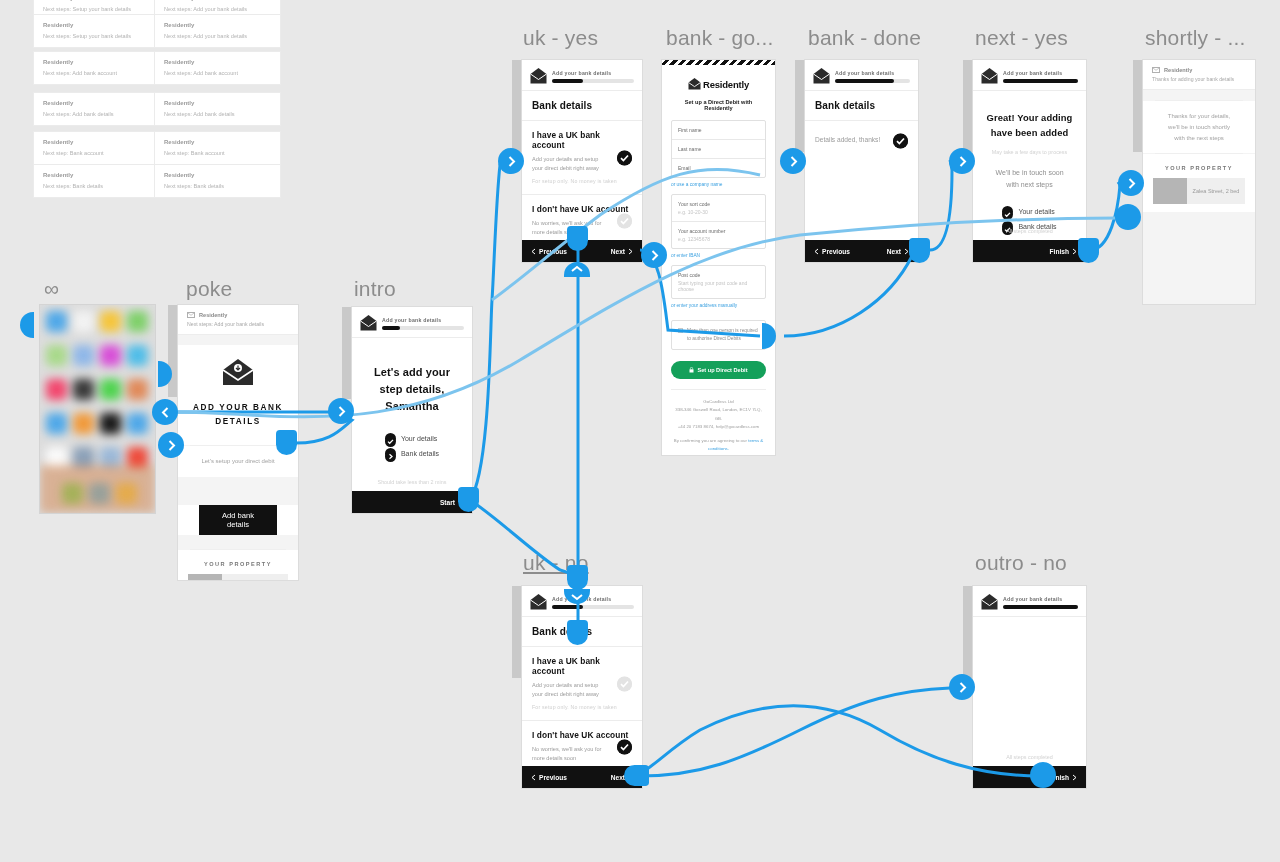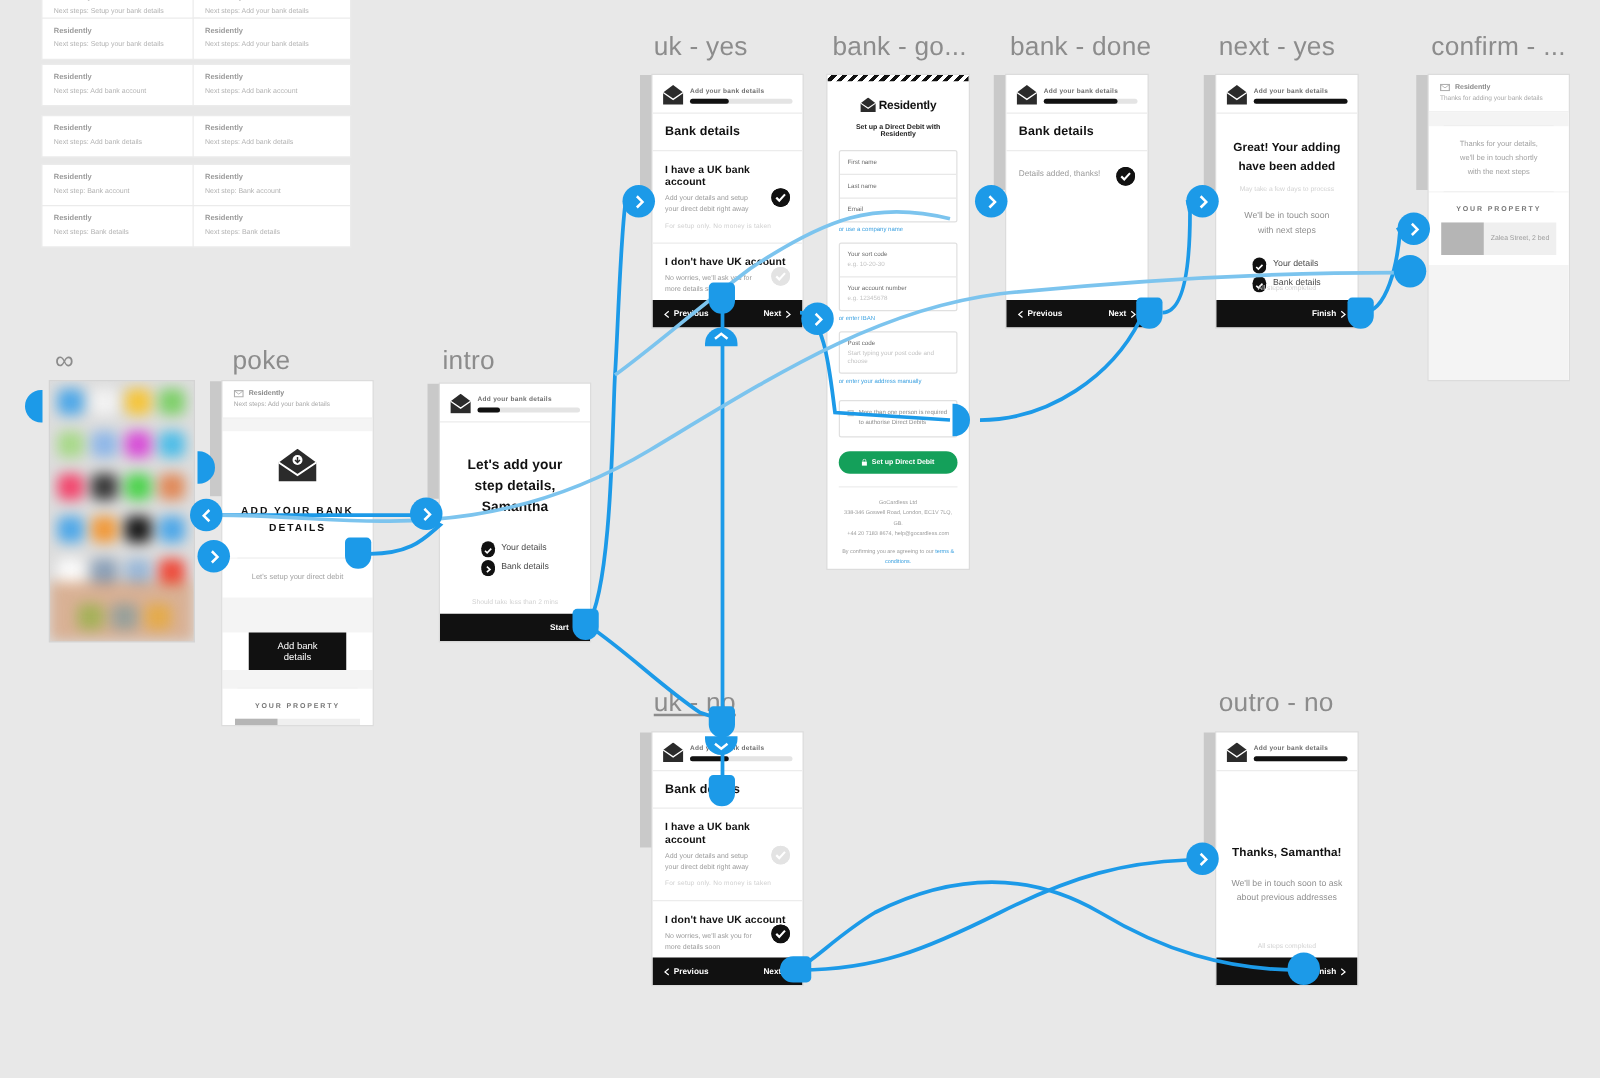--- a/index.html
+++ b/index.html
@@ -239,21 +239,21 @@
     <div class="lc-s">Next steps: Bank details</div>
   </div>
 
   <div class="frame-title" style="left:44px;  top:277px;">∞</div>
   <div class="frame-title" style="left:186px; top:277px;">poke</div>
   <div class="frame-title" style="left:354px; top:277px;">intro</div>
   <div class="frame-title" style="left:523px; top:26px;">uk - yes</div>
   <div class="frame-title" style="left:666px; top:26px;">bank - go...</div>
   <div class="frame-title" style="left:808px; top:26px;">bank - done</div>
   <div class="frame-title" style="left:975px; top:26px;">next - yes</div>
-  <div class="frame-title" style="left:1145px;top:26px;">confirm - ...</div>
+  <div class="frame-title" style="left:1145px;top:26px;">shortly - ...</div>
   <div class="frame-title" style="left:523px; top:551px;text-decoration:underline;">uk - no</div>
   <div class="frame-title" style="left:975px; top:551px;">outro - no</div>
 
   <div class="springboard" style="left:40px;top:305px;width:115px;height:208px;">
     <div class="sb-grid">
       <div class="sb-ico" style="left:6px;top:6px;width:21px;height:21px;background:#4fa8e8;"></div>
       <div class="sb-ico" style="left:33px;top:6px;width:21px;height:21px;background:#f2f2f2;"></div>
       <div class="sb-ico" style="left:60px;top:6px;width:21px;height:21px;background:#f5c53c;"></div>
       <div class="sb-ico" style="left:87px;top:6px;width:21px;height:21px;background:#7fd06a;"></div>
       <div class="sb-ico" style="left:6px;top:40px;width:21px;height:21px;background:#a8d98a;"></div>
@@ -678,27 +678,20 @@
           <path d="M0.5 6 L8.5 11.5 L16.5 6" fill="none" stroke="#fff" stroke-width="1"></path>
         </svg>
       <div class="hdr-right">
         <div class="hdr-label">Add your bank details</div>
         <div class="prog-track">
             <div class="prog-fill" style="width:100%"></div>
           </div>
       </div>
     </div>
     <div class="divider"></div>
-    <div class="center-stack" style="padding-top:58px;">
-      <div class="big-h sm">Thanks, Samantha!</div>
-      <div class="body-grey">
-        <div>We'll be in touch soon to ask</div>
-        <div>about previous addresses</div>
-      </div>
-    </div>
     <div class="foot-grey">All steps completed</div>
     <div class="botbar single">
       <span>
           <b>Finish</b>
           <svg width="5" height="7" viewBox="0 0 5 7">
             <path d="M1 1 L4 3.5 L1 6" stroke="#fff" fill="none" stroke-width="1"></path>
           </svg>
         </span>
     </div>
   </div>

